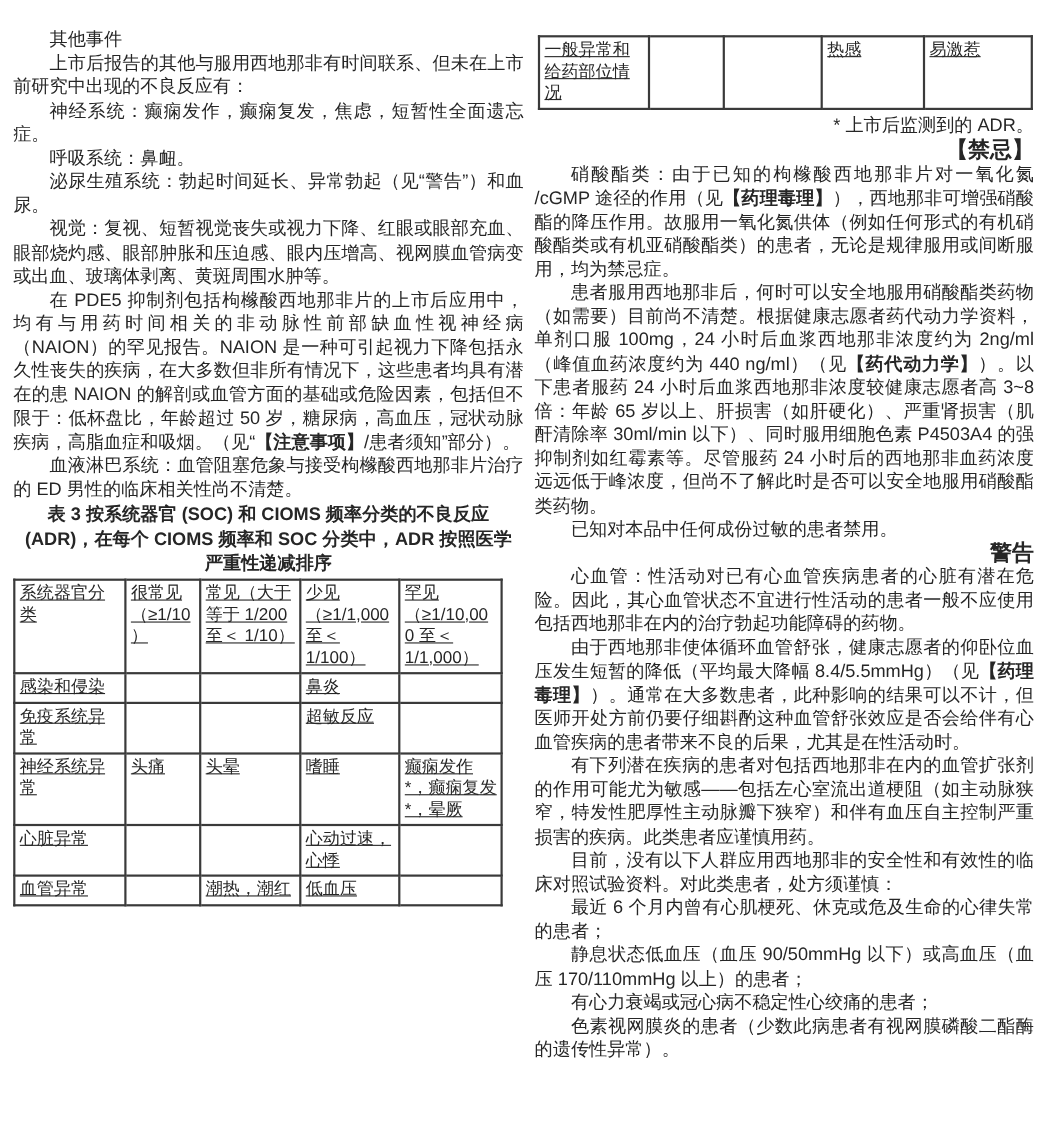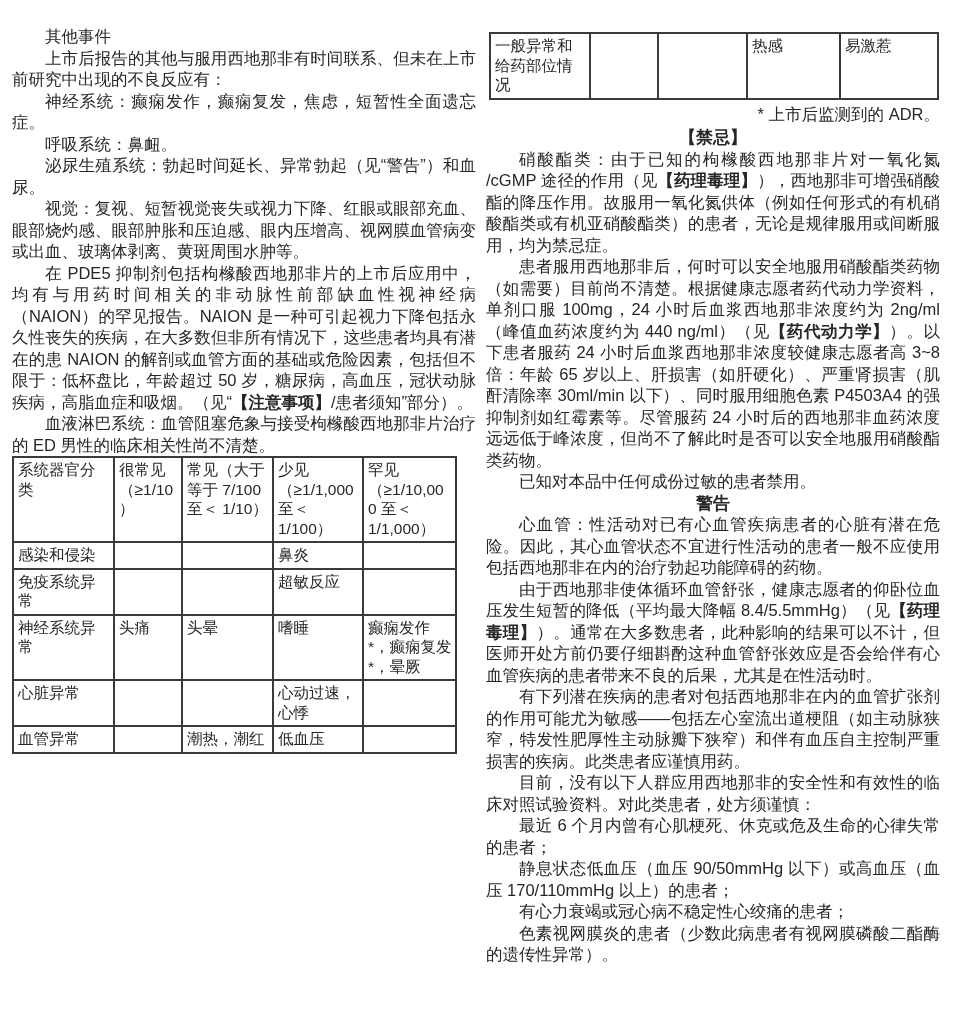--- a/index.html
+++ b/index.html
@@ -12,33 +12,33 @@
   }
   .page { display:flex; box-sizing:border-box; padding:26px 14px 0 12px; gap:10px; }
   .col-left  { width:464px; flex:none; }
   .col-right { width:454px; flex:none; }
 
   p.para {
     margin:0; font-size:16.5px; line-height:21.5px;
     text-align:justify; text-indent:2em; word-break:break-word;
   }
   p.heading {
-    margin:0 0 0 0; font-size:17px; line-height:21.5px;
-    font-weight:bold; text-indent:0; text-align:center;
+    margin:0 0 0 0; font-size:20px; line-height:21.5px;
+    font-weight:bold; text-indent:0; text-align:right;
   }
   p.table-title {
     margin:1px 0 3px 0; font-size:16.5px; line-height:22px;
     font-weight:bold; text-align:center; text-indent:0; padding:0 4px;
   }
   p.footnote {
     margin:4px 0 2px 0; font-size:16.5px; line-height:21.5px;
     text-indent:1.6em; text-align:right;
   }
 
-  table.adr { border-collapse:collapse; table-layout:fixed; }
+  table.adr { border-collapse:collapse; table-layout:fixed;text-decoration:underline; }
   table.adr th, table.adr td {
     border:2px solid #3a3a3a;
     font-size:15.5px; line-height:19.5px; font-weight:normal;
     padding:2px 3px 3px 4px; vertical-align:top; text-align:left;
     word-break:break-word; overflow:hidden;
   }
   .tbl-left  { width:443px; }
   .tbl-right { width:448px; margin:6px 0 0 3px; }
   b { font-weight:bold; }
 </style>
@@ -50,34 +50,35 @@
   <div class="col-left">
     <p class="para"><span>其他事件</span></p>
     <p class="para"><span>上市后报告的其他与服用西地那非有时间联系、但未在上市前研究中出现的不良反应有：</span></p>
     <p class="para"><span>神经系统：癫痫发作，癫痫复发，焦虑，短暂性全面遗忘症。</span></p>
     <p class="para"><span>呼吸系统：鼻衄。</span></p>
     <p class="para"><span>泌尿生殖系统：勃起时间延长、异常勃起（见“警告”）和血尿。</span></p>
     <p class="para"><span>视觉：复视、短暂视觉丧失或视力下降、红眼或眼部充血、眼部烧灼感、眼部肿胀和压迫感、眼内压增高、视网膜血管病变或出血、玻璃体剥离、黄斑周围水肿等。</span></p>
     <p class="para"><span>在 PDE5 抑制剂包括枸橼酸西地那非片的上市后应用中，均有与用药时间相关的非动脉性前部缺血性视神经病（NAION）的罕见报告。NAION 是一种可引起视力下降包括永久性丧失的疾病，在大多数但非所有情况下，这些患者均具有潜在的患 NAION 的解剖或血管方面的基础或危险因素，包括但不限于：低杯盘比，年龄超过 50 岁，糖尿病，高血压，冠状动脉疾病，高脂血症和吸烟。（见“</span><b>【注意事项】</b><span>/患者须知”部分）。</span></p>
     <p class="para"><span>血液淋巴系统：血管阻塞危象与接受枸橼酸西地那非片治疗的 ED 男性的临床相关性尚不清楚。</span></p>
 
+    <p class="table-title"><b>表 3 按系统器官 (SOC) 和 CIOMS 频率分类的不良反应 (ADR)，在每个 CIOMS 频率和 SOC 分类中，ADR 按照医学严重性递减排序</b></p>
 
     <table class="adr tbl-left">
       <colgroup>
         <col style="width:101px">
           <col style="width:68px">
           <col style="width:91px">
           <col style="width:90px">
           <col style="width:93px">
       </colgroup>
       <tbody>
           <tr>
         <th>系统器官分类</th>
         <th>很常见（≥1/10）</th>
-        <th>常见（大于等于 7/100 至＜ 1/10）</th>
+        <th>常见（大于等于 1/200 至＜ 1/10）</th>
         <th>少见（≥1/1,000 至＜ 1/100）</th>
         <th>罕见（≥1/10,000 至＜ 1/1,000）</th>
       </tr>
       <tr>
         <td>感染和侵染</td>
         <td></td>
         <td></td>
         <td>鼻炎</td>
         <td></td>
       </tr>

